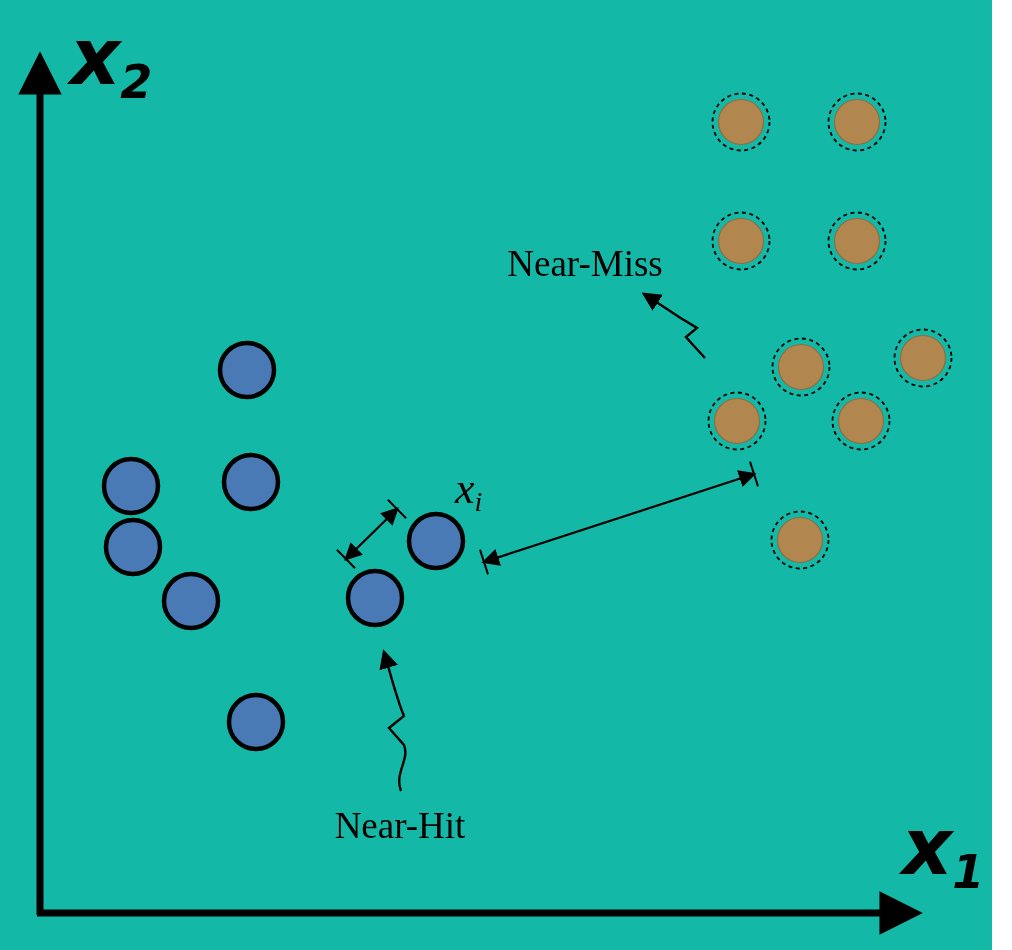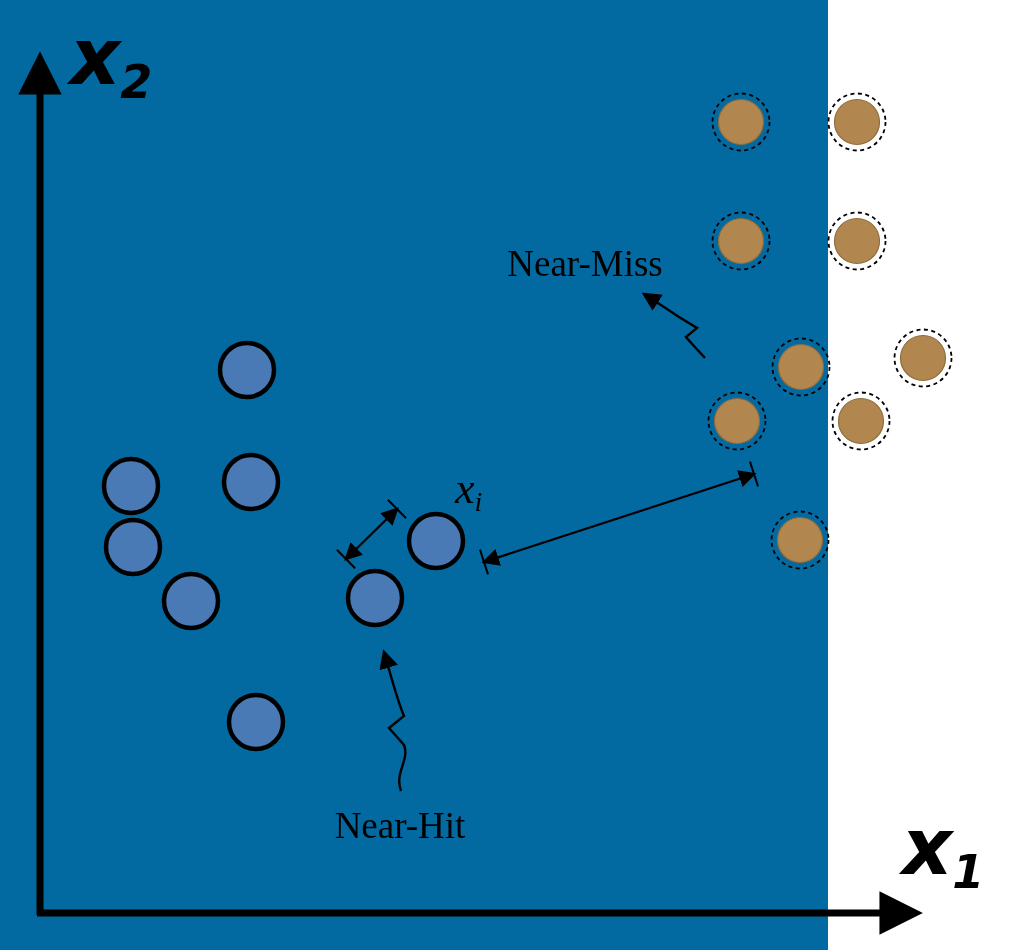--- a/index.html
+++ b/index.html
@@ -6,23 +6,23 @@
     margin: 0;
     padding: 0;
     background: #ffffff;
     width: 1012px;
     height: 950px;
     overflow: hidden;
     font-family: "Liberation Serif", serif;
   }
   #stage {
     position: relative;
-    width: 828px;
+    width: 992px;
     height: 950px;
-    background: #0369a1;
+    background: #14b8a6;
   }
   svg { display: block; }
   text { fill: #000000; }
   .annotation-label {
     font-family: "Liberation Serif", serif;
     font-size: 37px;
   }
   .axis-label {
     font-family: "DejaVu Sans", sans-serif;
     font-style: italic;

